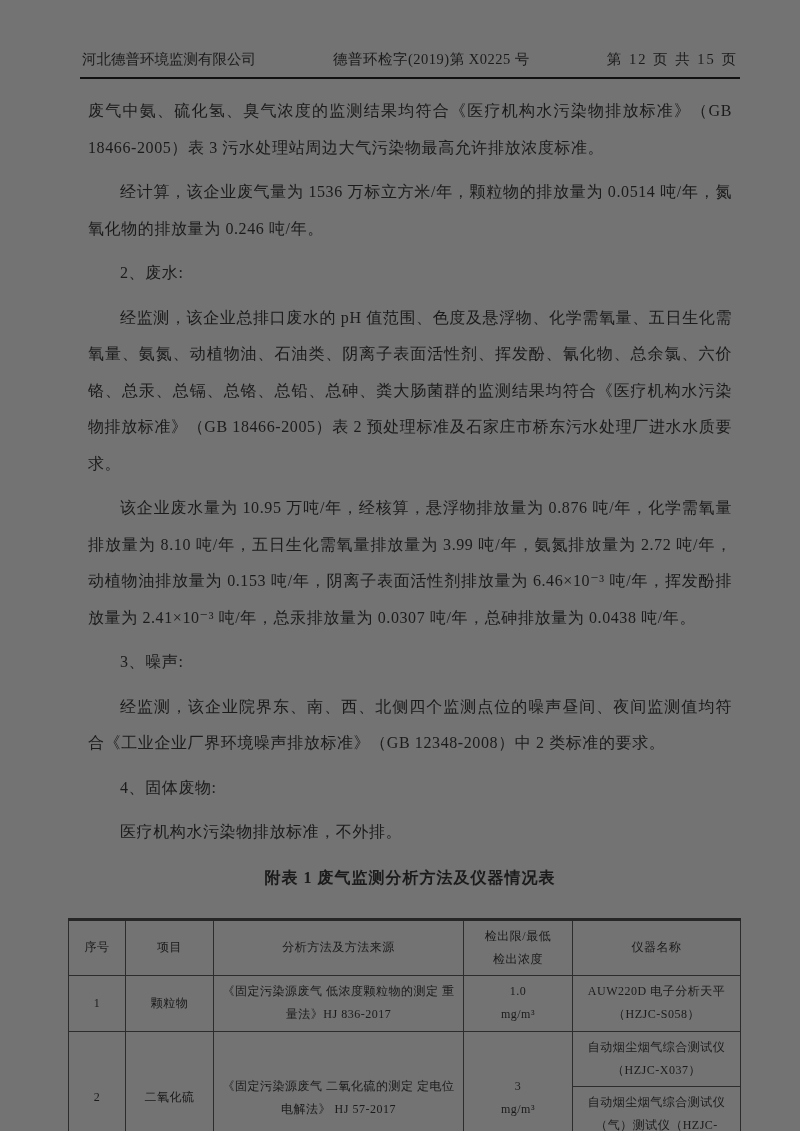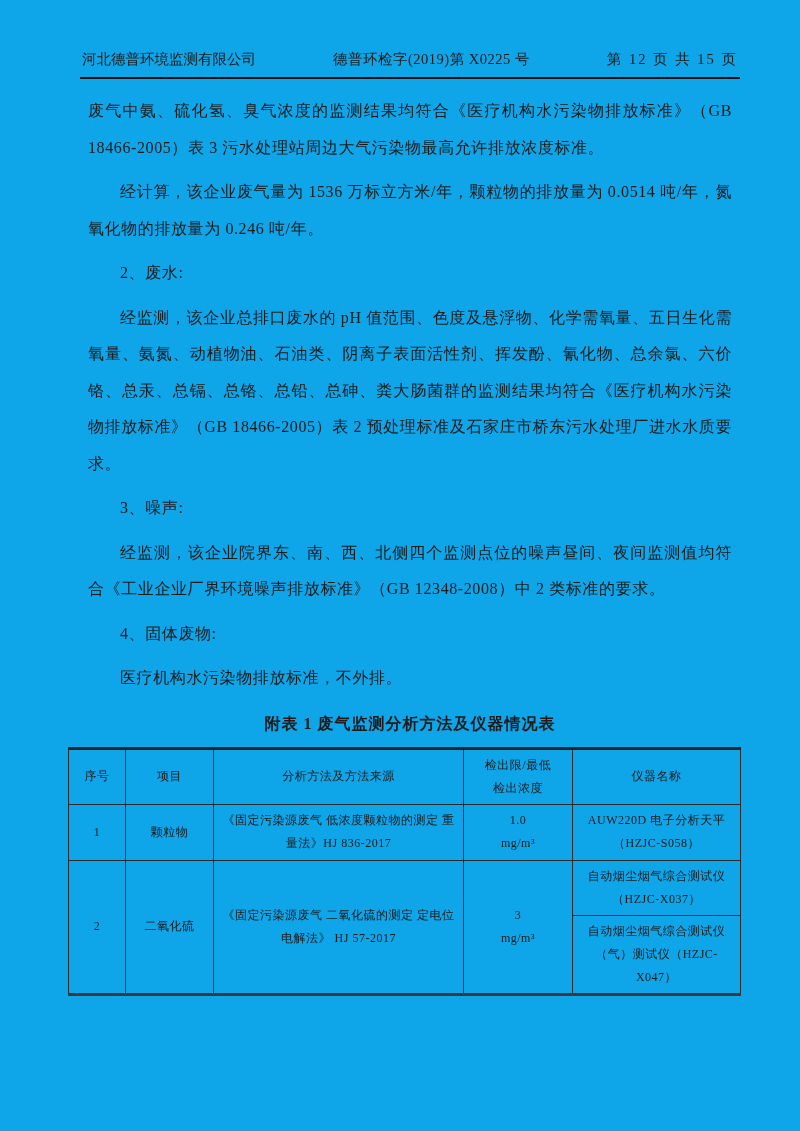--- a/index.html
+++ b/index.html
@@ -2,21 +2,21 @@
 <html><head>
 <meta charset="utf-8">
 <style>
   * { margin: 0; padding: 0; box-sizing: border-box; }
   html, body { background: #e8e8e8; }
   .page {
     position: relative;
     width: 800px;
     height: 1131px;
     margin: 0 auto;
-    background: #0ea5e9;
+    background: #737373;
     color: #1b1b1b;
     font-family: "Liberation Serif", "DejaVu Serif", serif;
     overflow: hidden;
   }
   .content {
     position: absolute;
     left: 80px;
     top: 50px;
     width: 660px;
   }
@@ -34,21 +34,21 @@
     margin-top: 14px;
     font-size: 16px;
     line-height: 36.5px;
     text-align: justify;
     letter-spacing: 0.6px;
   }
   .para { margin: 8px; }
   .para.indent { text-indent: 2em; }
   .table-title {
     margin-top: 17px;
-    margin-bottom: 12px;
+    margin-bottom: 29px;
     text-align: center;
     font-size: 16px;
     font-weight: bold;
     letter-spacing: 1px;
   }
   table.appendix {
     border-collapse: collapse;
     table-layout: fixed;
     margin-left: -12px;
     width: 672px;
@@ -81,20 +81,21 @@
       <span class="left">河北德普环境监测有限公司</span>
       <span class="center">德普环检字(2019)第 X0225 号</span>
       <span class="right">第 12 页 共 15 页</span>
     </div>
 
     <div class="body-text">
       <p class="para">废气中氨、硫化氢、臭气浓度的监测结果均符合《医疗机构水污染物排放标准》（GB 18466-2005）表 3 污水处理站周边大气污染物最高允许排放浓度标准。</p>
       <p class="para indent">经计算，该企业废气量为 1536 万标立方米/年，颗粒物的排放量为 0.0514 吨/年，氮氧化物的排放量为 0.246 吨/年。</p>
       <p class="para indent">2、废水:</p>
       <p class="para indent">经监测，该企业总排口废水的 pH 值范围、色度及悬浮物、化学需氧量、五日生化需氧量、氨氮、动植物油、石油类、阴离子表面活性剂、挥发酚、氰化物、总余氯、六价铬、总汞、总镉、总铬、总铅、总砷、粪大肠菌群的监测结果均符合《医疗机构水污染物排放标准》（GB 18466-2005）表 2 预处理标准及石家庄市桥东污水处理厂进水水质要求。</p>
+      <p class="para indent">该企业废水量为 10.95 万吨/年，经核算，悬浮物排放量为 0.876 吨/年，化学需氧量排放量为 8.10 吨/年，五日生化需氧量排放量为 3.99 吨/年，氨氮排放量为 2.72 吨/年，动植物油排放量为 0.153 吨/年，阴离子表面活性剂排放量为 6.46×10⁻³ 吨/年，挥发酚排放量为 2.41×10⁻³ 吨/年，总汞排放量为 0.0307 吨/年，总砷排放量为 0.0438 吨/年。</p>
       <p class="para indent">3、噪声:</p>
       <p class="para indent">经监测，该企业院界东、南、西、北侧四个监测点位的噪声昼间、夜间监测值均符合《工业企业厂界环境噪声排放标准》（GB 12348-2008）中 2 类标准的要求。</p>
       <p class="para indent">4、固体废物:</p>
       <p class="para indent">医疗机构水污染物排放标准，不外排。</p>
     </div>
 
     <div class="table-title">附表 1  废气监测分析方法及仪器情况表</div>
 
     <table class="appendix">
       <colgroup>

